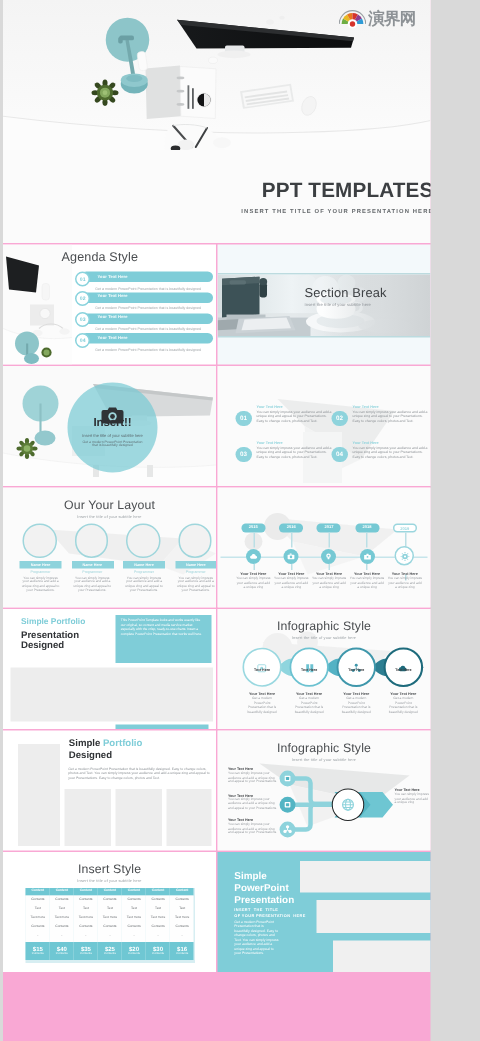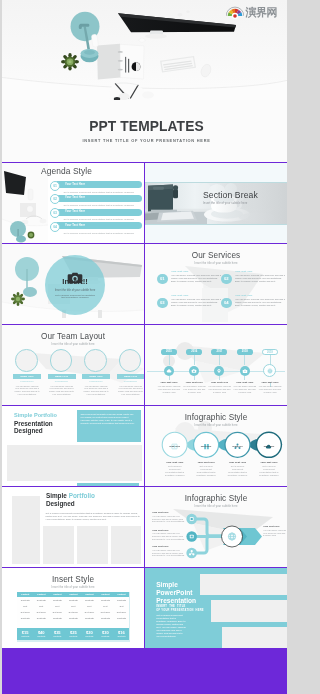--- a/index.html
+++ b/index.html
@@ -1,26 +1,26 @@
 <!DOCTYPE html>
 <html><head>
 <meta charset="utf-8">
 <title>PPT Templates</title>
 <style>
   html,body{margin:0;padding:0;}
   body{width:290px;height:694px;background:#d9d9d9;font-family:"Liberation Sans",sans-serif;overflow:hidden;}
-  .page{position:absolute;left:2px;top:0;width:285px;height:694px;background:#6d28d9;}
+  .page{position:absolute;left:2px;top:0;width:285px;height:694px;background:#f9a8d4;}
   .slide{position:absolute;background:#fff;overflow:hidden;}
   .sl-l{left:0;width:142px;}
   .sl-r{left:143px;width:142px;}
 
   
   #banner{left:0;top:0;width:285px;height:162px;background:#fbfbfb;}
   .bn-desk{position:absolute;left:0;top:0;width:285px;height:100px;overflow:hidden;background:#fafafa;}
-  .bn-title{position:absolute;left:2px;top:120px;width:285px;text-align:center;}
+  .bn-title{position:absolute;left:2px;top:120px;width:285px;text-align:right;}
   .bn-t1{font-size:13.8px;font-weight:bold;color:#3c3f42;letter-spacing:.1px;line-height:13px;}
   .bn-t2{font-size:3.9px;color:#65696c;letter-spacing:.75px;margin-top:5px;font-weight:bold;line-height:5px;}
 
   
   .sh{position:absolute;left:0;top:7px;width:142px;text-align:center;}
   .sh .h1{font-size:8.2px;color:#4a4d50;letter-spacing:.1px;line-height:9px;}
   .sh .h2{font-size:2.6px;color:#9aa0a4;margin-top:2.2px;letter-spacing:.1px;line-height:3px;}
   
   #r1l,#r1r{top:163px;height:80px;}
   #r2l,#r2r{top:244px;height:80px;}
@@ -572,21 +572,21 @@
   </div>
 </div>
 
 <div class="slide sl-l" id="r3l">
   <svg class="sv-bg" viewBox="0 0 142 80" preserveAspectRatio="none">
     <rect x="0" y="0" width="142" height="80" fill="#fbfbfb"></rect>
     <path d="M30,28 L120,34 L104,52 L44,44 Z" fill="#ececec" opacity=".8"></path>
     <path d="M104,52 L120,34 L142,44 L120,58 Z" fill="#f1f1f1" opacity=".8"></path>
   </svg>
   <div class="sh">
-    <div class="h1">Our Team Layout</div>
+    <div class="h1">Our Your Layout</div>
     <div class="h2">Insert the title of your subtitle here</div>
   </div>
   <div class="tm-col" style="left:11px">
     <div class="tm-circ"></div>
     <div class="tm-bar">
           <span>Name Here</span>
         </div>
     <div class="tm-role">Programmer</div>
     <div class="tm-desc">You can simply impress your audience and add a unique zing and appeal to your Presentations.</div>
   </div>
@@ -616,24 +616,20 @@
   </div>
 </div>
 
 <div class="slide sl-r" id="r2r">
   <svg class="sv-bg" viewBox="0 0 142 80" preserveAspectRatio="none">
     <rect x="0" y="0" width="142" height="80" fill="#fbfbfb"></rect>
     <path d="M40,22 L118,30 L96,62 L58,40 Z" fill="#e9eaea" opacity=".85"></path>
     <path d="M58,40 L96,62 L62,78 Z" fill="#f0f1f1" opacity=".8"></path>
     <rect x="57" y="44" width="26" height="34" fill="#f4f5f5"></rect>
   </svg>
-  <div class="sh">
-    <div class="h1">Our Services</div>
-    <div class="h2">Insert the title of your subtitle here</div>
-  </div>
   <div class="os-item" style="left:12px;top:26px">
     <div class="os-circ">01</div>
     <div class="os-lab">Your  Text Here</div>
     <div class="os-desc">You can simply impress your audience and add a unique zing and appeal to your Presentations. Easy to change colors, photos and Text.</div>
   </div>
   <div class="os-item" style="left:76px;top:26px">
     <div class="os-circ">02</div>
     <div class="os-lab">Your  Text Here</div>
     <div class="os-desc">You can simply impress your audience and add a unique zing and appeal to your Presentations. Easy to change colors, photos and Text.</div>
   </div>

